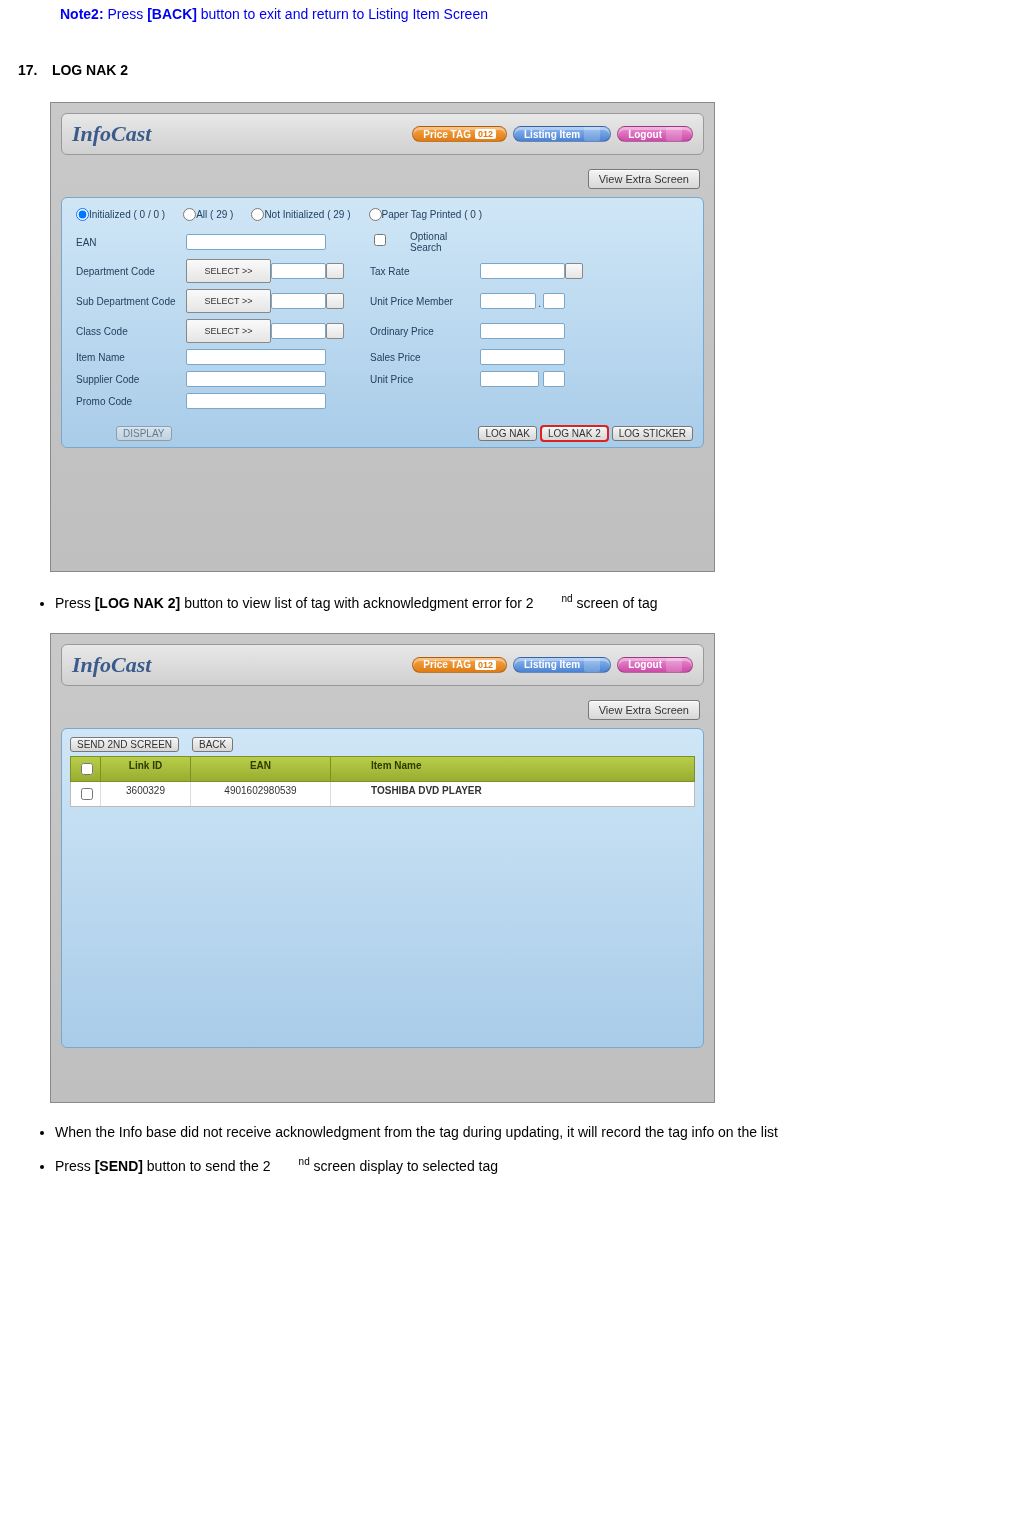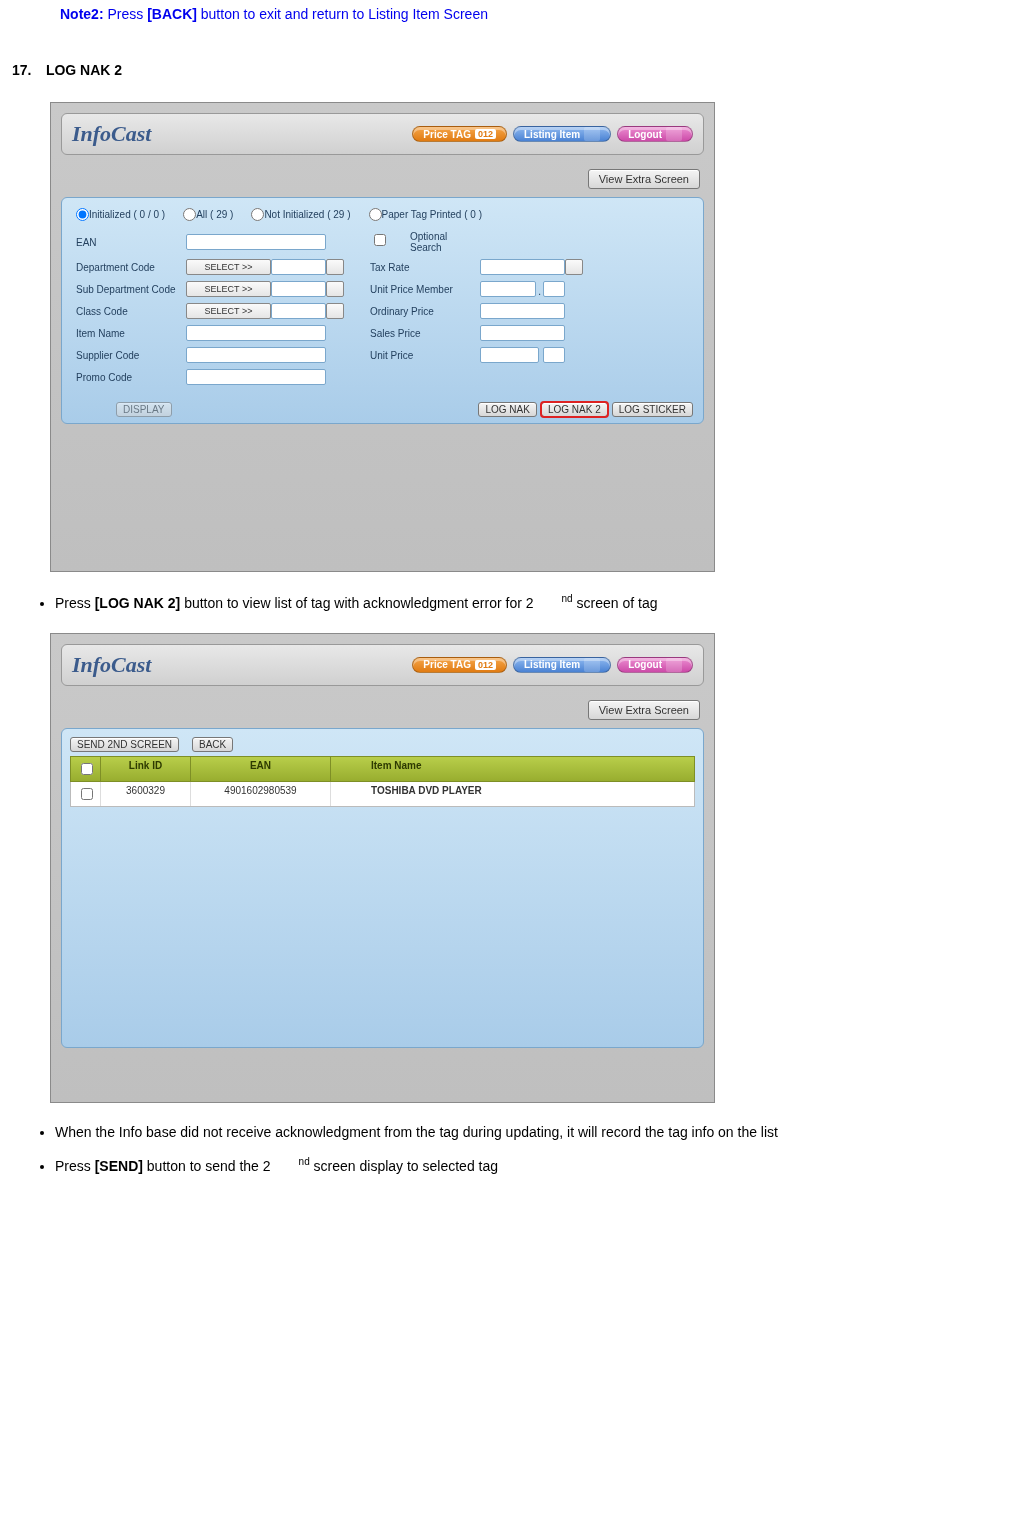--- a/index.html
+++ b/index.html
@@ -8,21 +8,21 @@
     font-size: 14px;
     color: #000;
     margin: 0;
     padding: 0 10px 30px 10px;
     width: 1010px;
   }
   .note-line { color: #0000EE; font-size: 14px; margin: 6px 0 40px 50px; }
   .note-label { font-weight: bold; }
   .back-strong { font-weight: bold; }
   .section-num { display:inline-block; width:30px; }
-  .section-heading { font-weight: bold; margin: 0 0 24px 2px; font-size: 14px; }
+  .section-heading { font-weight: bold; margin: 0 0 24px 8px; font-size: 14px; }
   .bullet-list { list-style: disc; margin: 20px 0 20px 45px; padding: 0; }
   .bullet-list li { margin-bottom: 14px; line-height: 1.35; }
   .bold { font-weight: bold; }
   sup { font-size: 10px; padding-left: 28px; }
 
   
   .app-window {
     width: 665px;
     background: linear-gradient(#c9c9c9,#bfbfbf);
     border: 1px solid #8a8a8a;
@@ -98,21 +98,21 @@
     display:grid;
     grid-template-columns: 110px 85px 55px 24px 20px 110px 85px 24px;
     row-gap:6px;
     align-items:center;
     font-size:10px;
   }
   .lbl { color:#24415f; font-size:10px; }
   .txt {
     height:16px; background:#fff; border:1px solid #7aa7cc; border-radius:2px;
   }
-  .sel { height:16px; background:linear-gradient(#fafafa,#e5e5e5); border:1px solid #888; border-radius:2px; font-size:9px; text-align:center; display:flex;align-items:center;justify-content:center;color:#333;}
+  .sel { height:24px; background:linear-gradient(#fafafa,#e5e5e5); border:1px solid #888; border-radius:2px; font-size:9px; text-align:center; display:flex;align-items:center;justify-content:center;color:#333;}
   .drop { height:16px; width:18px; background:linear-gradient(#fafafa,#e5e5e5); border:1px solid #888; border-radius:2px; }
   .chk { width:12px;height:12px; }
   .bottom-btn-row {
     position:absolute; bottom:6px; left:10px; right:10px;
     display:flex; gap:4px; align-items:flex-end;padding-left:44px;
   }
   .bottom-btn-row .spacer { flex:1; }
   .btn-disabled { opacity:.55; }
   .hl-red { outline:2px solid #d22; outline-offset:-1px; }
 

